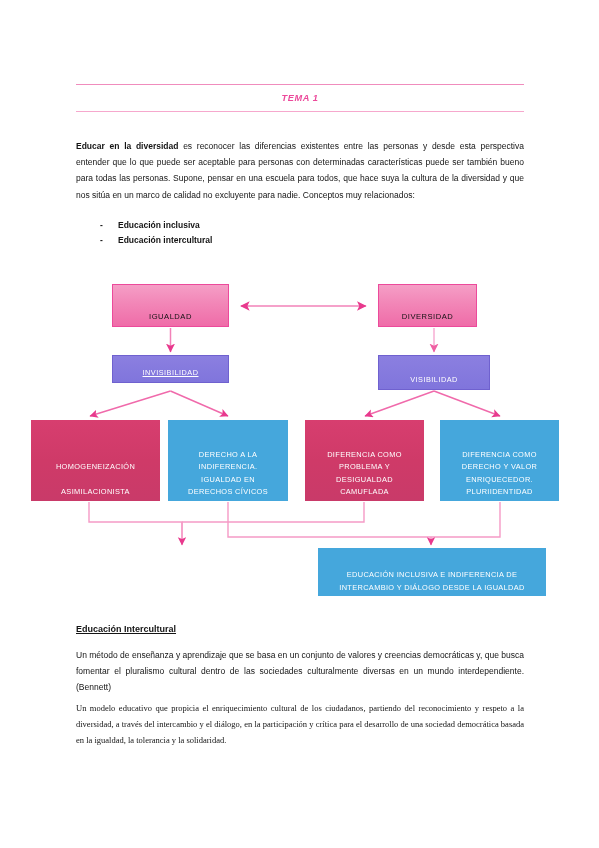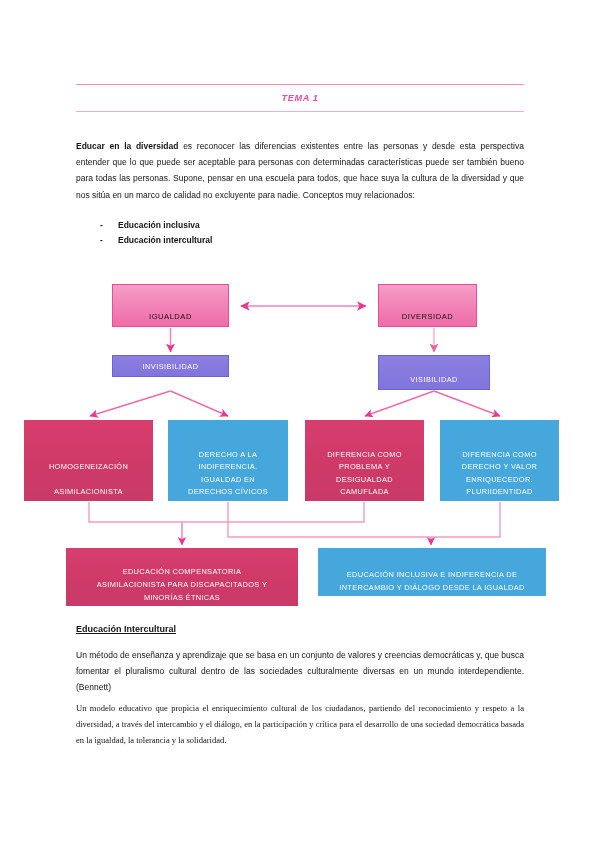--- a/index.html
+++ b/index.html
@@ -147,24 +147,24 @@
   .node.blue {
     background: #45a7dc;
     color: #ffffff;
   }
 
   .node-text { display: block; white-space: pre-line; }
 
   
   #node-igualdad   { left: 112px; top: 284px; width: 117px; height: 43px; }
   #node-diversidad { left: 378px; top: 284px; width: 99px; height: 43px; }
-  #node-invis      { left: 112px; top: 355px; width: 117px; height: 22px; }
+  #node-invis      { left: 112px; top: 355px; width: 117px; height: 28px; text-decoration: underline; }
   #node-vis        { left: 378px; top: 355px; width: 112px; height: 35px; }
 
-  #node-homo   { left: 24px;  top: 420px; width: 129px; height: 81px; }
+  #node-homo   { left: 31px;  top: 420px; width: 129px; height: 81px; }
   #node-der    { left: 168px; top: 420px; width: 120px; height: 81px; }
   #node-dif1   { left: 305px; top: 420px; width: 119px; height: 81px; }
   #node-dif2   { left: 440px; top: 420px; width: 119px; height: 81px; }
 
   #node-comp   { left: 66px;  top: 548px; width: 232px; height: 58px;
                  font-size: 7.4px; line-height: 13px; }
   #node-incl   { left: 318px; top: 548px; width: 228px; height: 48px;
                  font-size: 7.4px; line-height: 13px; }
 
   
@@ -268,25 +268,20 @@
 DESIGUALDAD
 CAMUFLADA</span>
     </div>
     <div class="node blue" id="node-dif2">
       <span class="node-text">DIFERENCIA COMO
 DERECHO Y VALOR
 ENRIQUECEDOR.
 PLURIIDENTIDAD</span>
     </div>
 
-    <div class="node crimson" id="node-comp">
-      <span class="node-text">EDUCACIÓN COMPENSATORIA
-ASIMILACIONISTA PARA DISCAPACITADOS Y
-MINORÍAS ÉTNICAS</span>
-    </div>
     <div class="node blue" id="node-incl">
       <span class="node-text">EDUCACIÓN INCLUSIVA E INDIFERENCIA DE
 INTERCAMBIO Y DIÁLOGO DESDE LA IGUALDAD</span>
     </div>
   </div>
 
   <div class="subhead">Educación Intercultural</div>
   <div class="para p-def1">Un método de enseñanza y aprendizaje que se basa en un conjunto de valores y creencias democráticas y, que busca fomentar el pluralismo cultural dentro de las sociedades culturalmente diversas en un mundo interdependiente. (Bennett)</div>
   <div class="para p-def2">Un modelo educativo que propicia el enriquecimiento cultural de los ciudadanos, partiendo del reconocimiento y respeto a la diversidad, a través del intercambio y el diálogo, en la participación y crítica para el desarrollo de una sociedad democrática basada en la igualdad, la tolerancia y la solidaridad.</div>
 

